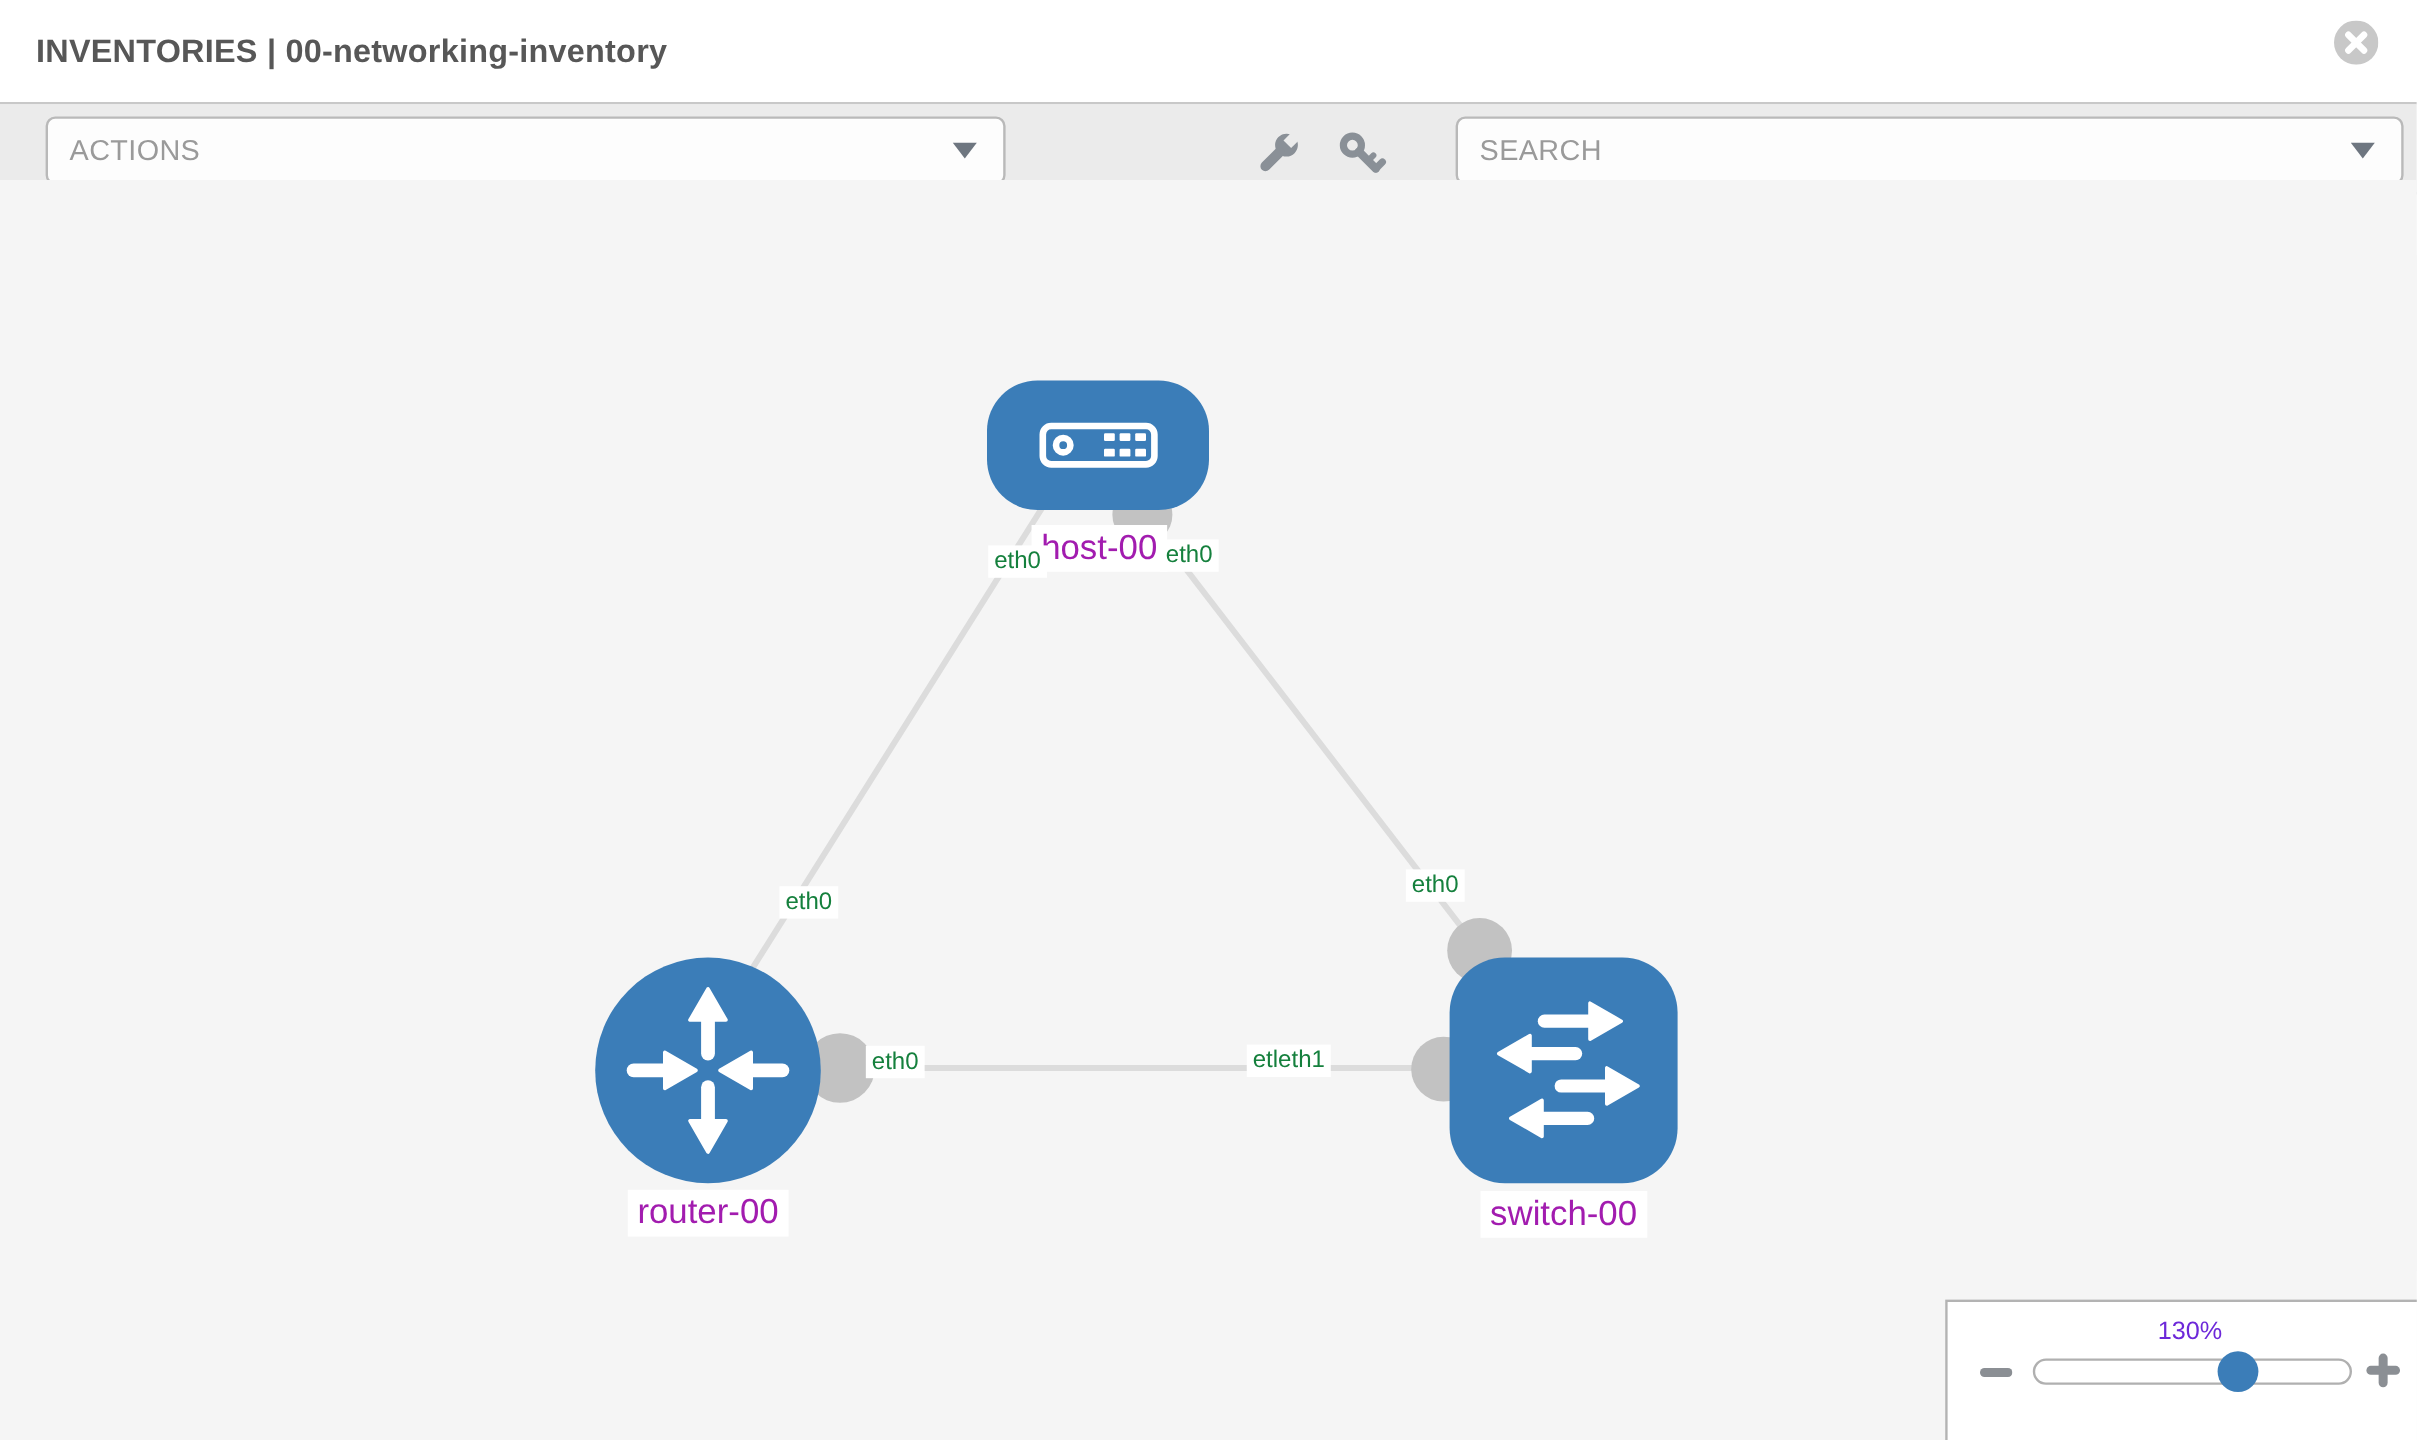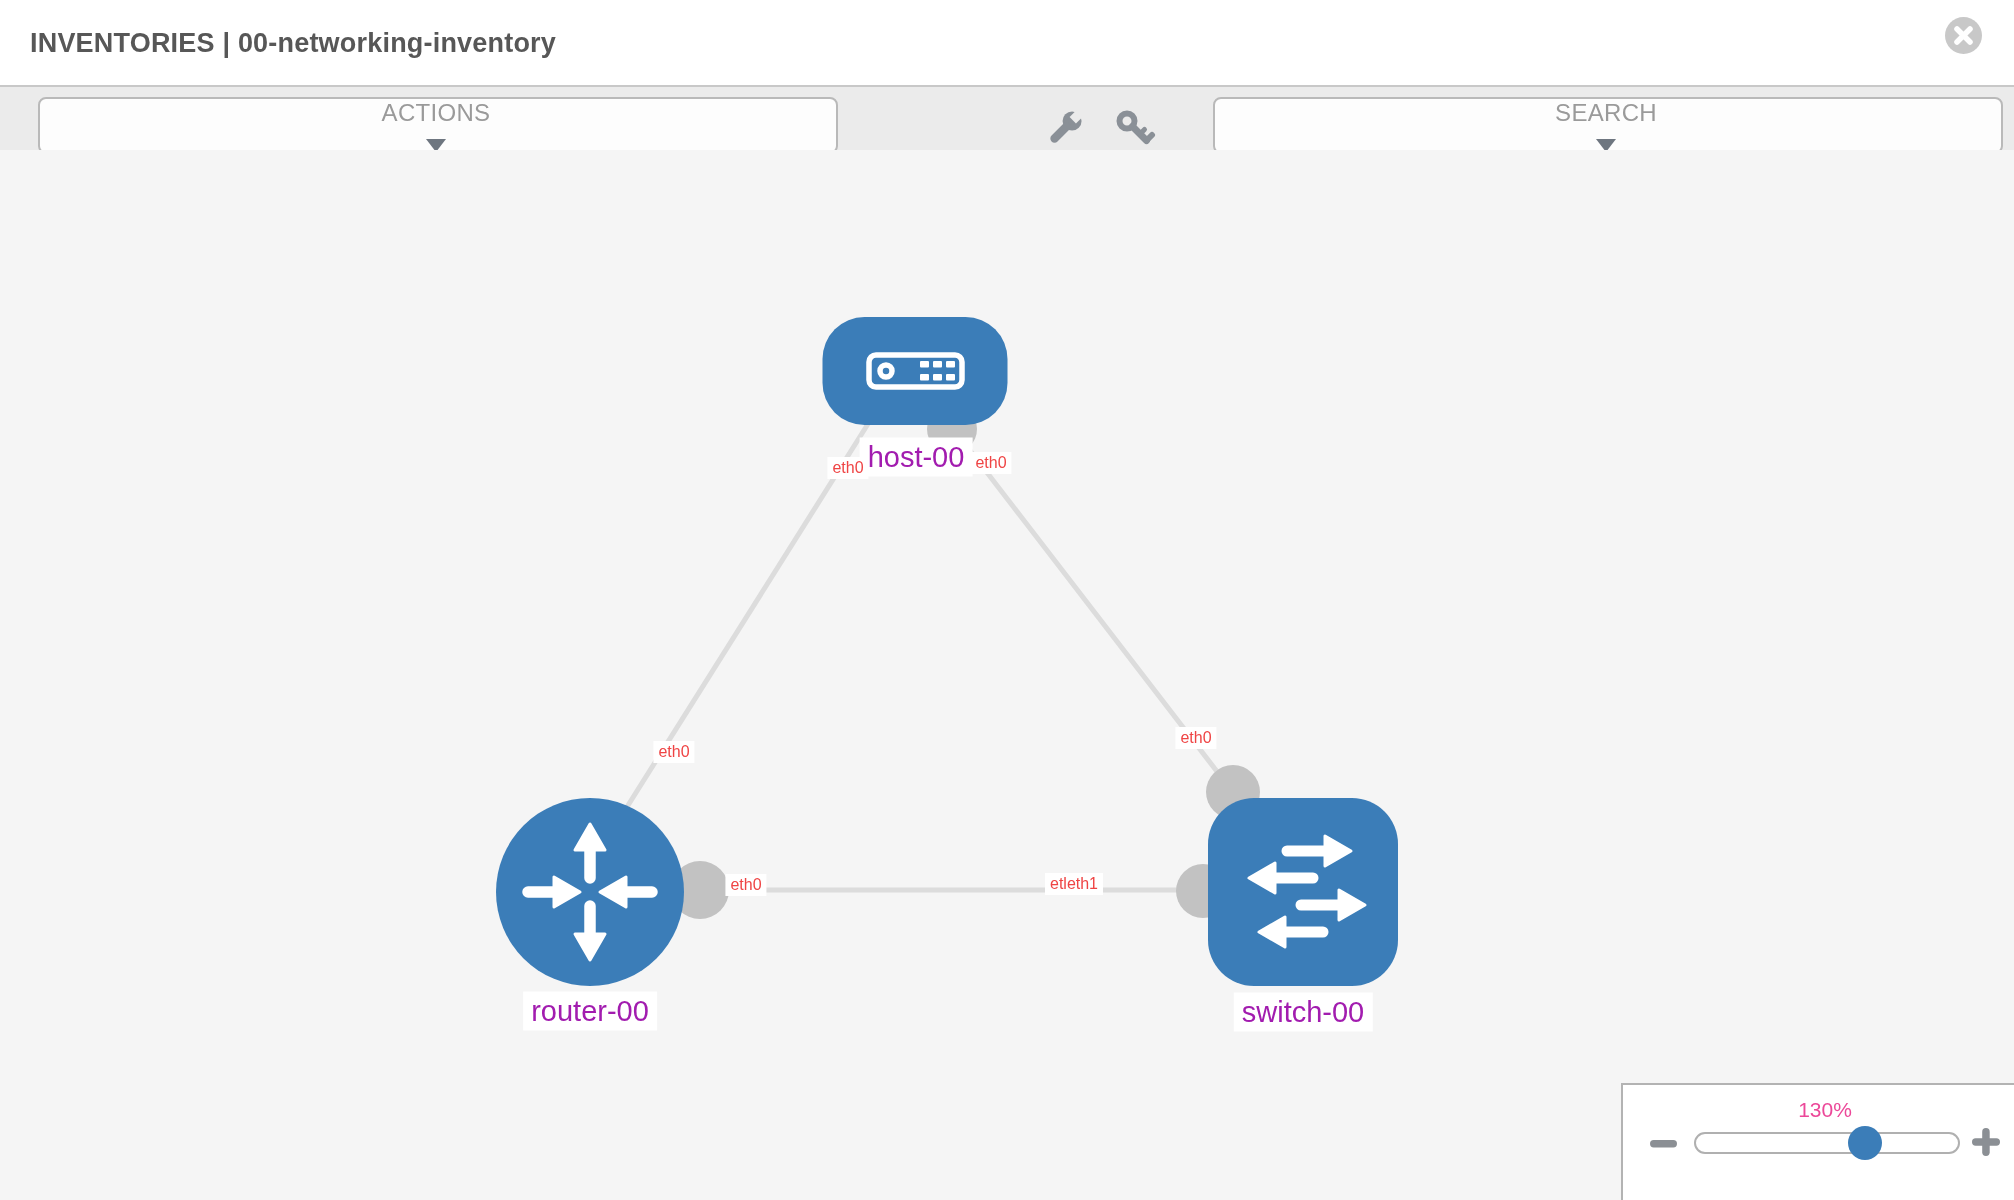--- a/index.html
+++ b/index.html
@@ -11,46 +11,46 @@
   .page-title { position:absolute; left:30px; top:50%; transform:translateY(-50%);
                 font-size:27px; font-weight:bold; color:#575757; letter-spacing:0.2px; }
   .close-btn { position:absolute; right:32px; top:17px; width:37px; height:37px;
                border:none; background:transparent; cursor:pointer; padding:0; }
 
   
   .toolbar { position:relative; height:75px; background:#ebebeb; border-bottom:2px solid #d2d2d2; }
   .select-box { position:absolute; top:10px; height:57px; background:#fdfdfd;
                 border:2px solid #b9b9b9; border-radius:8px;
                 display:flex; align-items:center; justify-content:space-between;
-                padding:0 22px 0 18px; cursor:pointer;flex-direction:column; }
+                padding:0 22px 0 18px; cursor:pointer; }
   .select-actions { left:38px;  width:800px; }
   .select-search  { left:1213px; width:790px; }
   .select-box .label { font-size:24px; color:#9a9a9a; letter-spacing:0.3px; }
   .caret { width:0; height:0; border-left:10px solid transparent; border-right:10px solid transparent;
            border-top:13px solid #6e7680; }
   .icon-btn { position:absolute; top:92px; width:44px; height:44px; border:none;
               background:transparent; padding:0; cursor:pointer; }
   .icon-btn.wrench { left:1043px; top:19px; }
   .icon-btn.key    { left:1112px; top:19px; }
 
   
   .canvas { position:absolute; top:150px; left:0; width:2014px; height:1050px;
             background:#f5f5f5; overflow:hidden; }
   #topo { position:absolute; top:0; left:0; }
   #label-layer { position:absolute; top:0; left:0; width:100%; height:100%; pointer-events:none; }
   .node-label { position:absolute; transform:translate(-50%,-50%); white-space:nowrap;
                 background:#ffffff; color:#a21caf; font-size:29px; padding:3px 8px; }
   .iface-label { position:absolute; transform:translate(-50%,-50%); white-space:nowrap;
-                 background:#ffffff; color:#ef4444; font-size:16px; padding:2px 5px; }
+                 background:#ffffff; color:#15803d; font-size:20px; padding:2px 5px; }
 
   
   .zoom-panel { position:absolute; left:1621px; top:933px; width:500px; height:180px;
                 background:#ffffff; border:2px solid #b3b3b3; }
   .zoom-level { position:absolute; left:202px; top:25px; transform:translate(-50%,-50%);
-                font-size:21px; color:#ec4899; }
+                font-size:21px; color:#6d28d9; }
   .zoom-minus { position:absolute; left:27px; top:51px; border:none; background:transparent; padding:0; cursor:pointer; }
   .zoom-plus  { position:absolute; left:348px; top:42px; border:none; background:transparent; padding:0; cursor:pointer; }
   .zoom-track { position:absolute; left:71px; top:47px; width:266px; height:22px;
                 background:#ffffff; border:2px solid #b0b0b0; border-radius:11px; cursor:pointer; }
   .zoom-thumb { position:absolute; left:225px; top:41px; width:34px; height:34px;
                 border-radius:50%; background:#3b7db8; cursor:grab; }
 </style>
 </head>
 <body>
 

